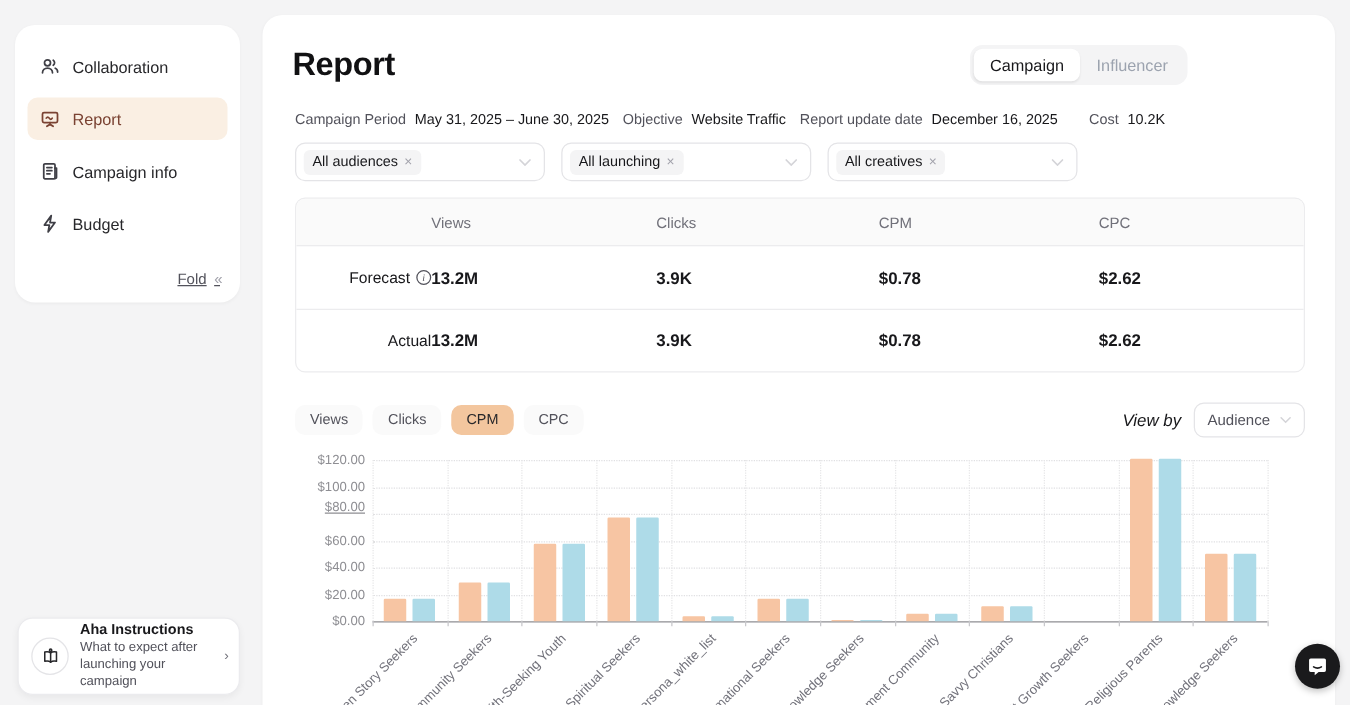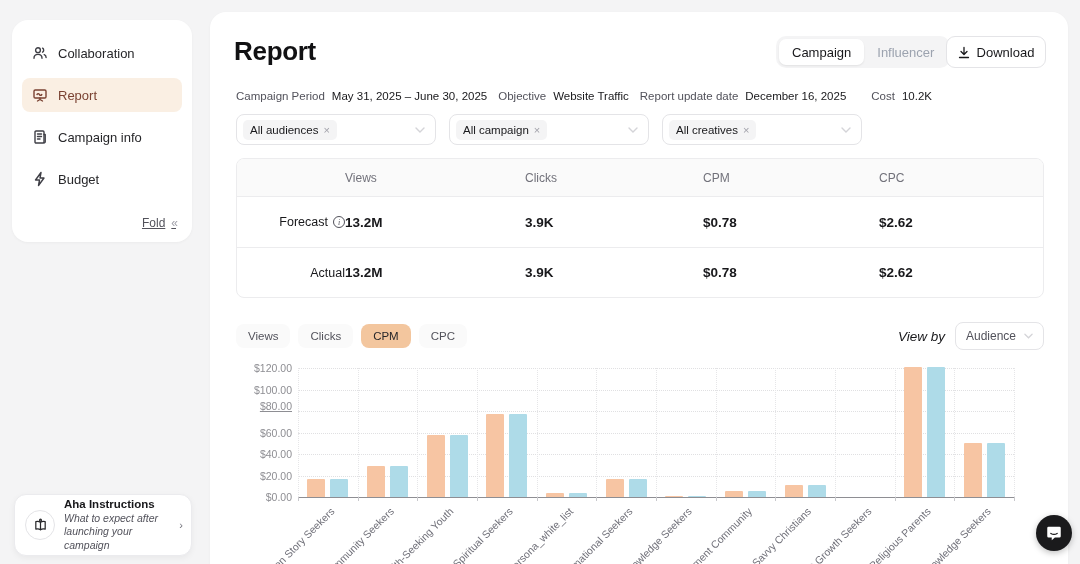--- a/index.html
+++ b/index.html
@@ -140,21 +140,21 @@
     background:#fff; border:1px solid #ebebee; border-radius:12px;
     box-shadow:0 2px 6px rgba(0,0,0,.05);
     display:flex; align-items:center; padding:0 8px 0 10px; gap:9px; cursor:pointer;
   }
   .aha-icon {
     width:30px; height:30px; border:1px solid #e4e4e7; border-radius:50%;
     display:flex; align-items:center; justify-content:center; flex:0 0 auto;
   }
   .aha-text { flex:1; min-width:0; }
   .aha-title { font-size:11.5px; font-weight:700; color:#18181b; margin-bottom:2px; }
-  .aha-sub { font-size:10.5px; color:#52525b; line-height:1.3;font-style:italic; }
+  .aha-sub { font-size:10.5px; color:#52525b; line-height:1.3; }
   .aha-chev { color:#71717a; font-size:11px; flex:0 0 auto; }
   
   .chat-fab {
     position:absolute; left:1036px; top:515px; width:36px; height:36px;
     background:#1a1a1c; border-radius:50%;
     display:flex; align-items:center; justify-content:center; cursor:pointer;
     box-shadow:0 2px 6px rgba(0,0,0,.25);
   }
 </style>
 </head>
@@ -199,26 +199,20 @@
 </nav>
 
 <main class="main-card">
   <h1 class="page-title">Report</h1>
 
   <div class="seg-control">
     <div class="seg active">Campaign</div>
     <div class="seg">Influencer</div>
   </div>
 
-  <button class="download-btn">
-    <svg width="12" height="13" viewBox="0 0 12 13" fill="none" stroke="#18181b" stroke-width="1.3" stroke-linecap="round" stroke-linejoin="round">
-      <path d="M6 1.5v6.5M3 5.5l3 3 3-3M1.5 11.5h9"></path>
-    </svg>
-    <span>Download</span>
-  </button>
 
   <div class="meta-row">
     <span class="meta-pair">
       <span class="meta-label">Campaign Period</span>
       <span class="meta-value">May 31, 2025 – June 30, 2025</span>
     </span>
     <span class="meta-pair">
       <span class="meta-label">Objective</span>
       <span class="meta-value">Website Traffic</span>
     </span>
@@ -237,21 +231,21 @@
       <span class="chip">
         <span>All audiences</span>
         <span class="x">×</span>
       </span>
       <svg class="caret" width="10" height="6" viewBox="0 0 10 6" fill="none" stroke="#d4d4d8" stroke-width="1.4" stroke-linecap="round">
           <path d="M1 1l4 4 4-4"></path>
         </svg>
     </div>
     <div class="select-box">
       <span class="chip">
-        <span>All campaign</span>
+        <span>All launching</span>
         <span class="x">×</span>
       </span>
       <svg class="caret" width="10" height="6" viewBox="0 0 10 6" fill="none" stroke="#d4d4d8" stroke-width="1.4" stroke-linecap="round">
           <path d="M1 1l4 4 4-4"></path>
         </svg>
     </div>
     <div class="select-box">
       <span class="chip">
         <span>All creatives</span>
         <span class="x">×</span>

